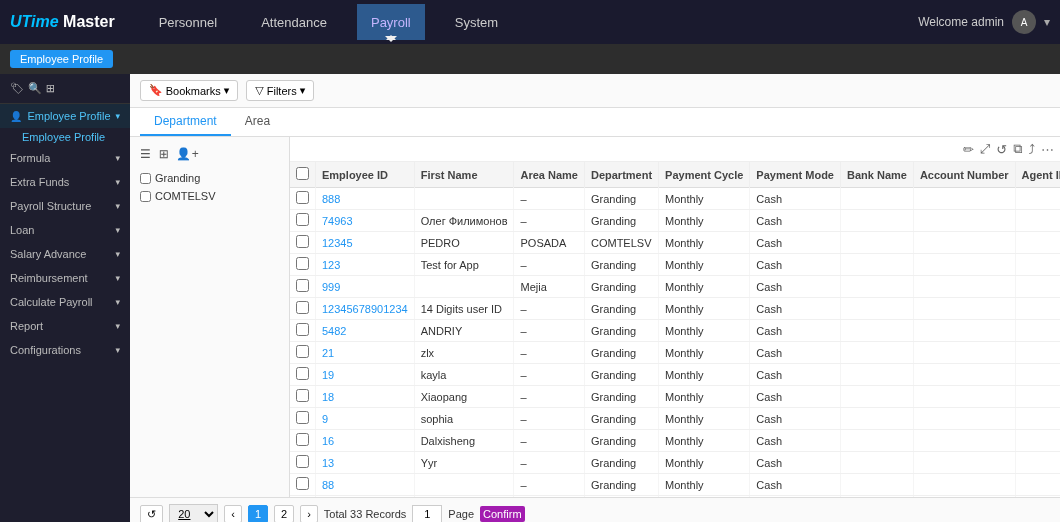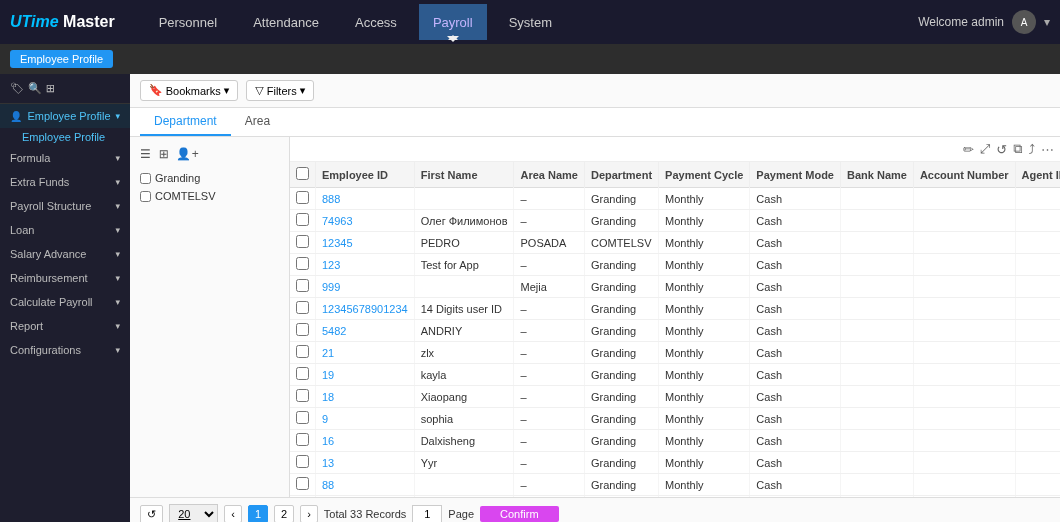--- a/index.html
+++ b/index.html
@@ -16,21 +16,21 @@
     .logo {
       color: #00bfff;
       font-size: 16px;
       font-weight: bold;
       margin-right: 30px;
       white-space: nowrap;
     }
     .logo span { color: white; }
     .nav-items {
       display: flex;
-      gap: 8px;
+      gap: 16px;
       flex: 1;
     }
     .nav-item {
       color: #ccc;
       padding: 0 14px;
       height: 36px;
       display: flex;
       align-items: center;
       cursor: pointer;
       font-size: 13px;
@@ -268,24 +268,24 @@
       font-size: 11px;
     }
     .pg-btn.active-pg { background: #2196F3; color: white; border-color: #2196F3; }
     .pg-select {
       border: 1px solid #ccc;
       padding: 2px 4px;
       font-size: 11px;
       text-decoration: underline;
     }
     .pg-confirm {
-      background: #d946ef;
+      background: #a21caf;
       color: white;
       border: none;
-      padding: 2px 20px;
+      padding: 2px 3px;
       border-radius: 2px;
       cursor: pointer;
       font-size: 11px;
     }
     .pg-input {
       border: 1px solid #ccc;
       width: 30px;
       text-align: center;
       font-size: 11px;
       padding: 2px;
@@ -297,23 +297,20 @@
 <div class="top-nav">
   <div class="logo">
     <span style="color:#00bfff;font-style:italic;font-weight:bold;">UTime</span><span style="color:white;font-weight:bold;"> Master</span>
   </div>
   <div class="nav-items">
     <div class="nav-item-wrap">
       <div class="nav-item">Personnel</div>
     </div>
     <div class="nav-item-wrap">
       <div class="nav-item">Attendance</div>
-    </div>
-    <div class="nav-item-wrap">
-      <div class="nav-item">Access</div>
     </div>
     <div class="nav-item-wrap" style="position:relative;">
       <div class="nav-item active">Payroll</div>
       <div style="position:absolute;bottom:-2px;left:50%;transform:translateX(-50%);border-left:6px solid transparent;border-right:6px solid transparent;border-top:6px solid #f0f0f0;"></div>
     </div>
     <div class="nav-item-wrap">
       <div class="nav-item">System</div>
     </div>
   </div>
   <div class="nav-right">

